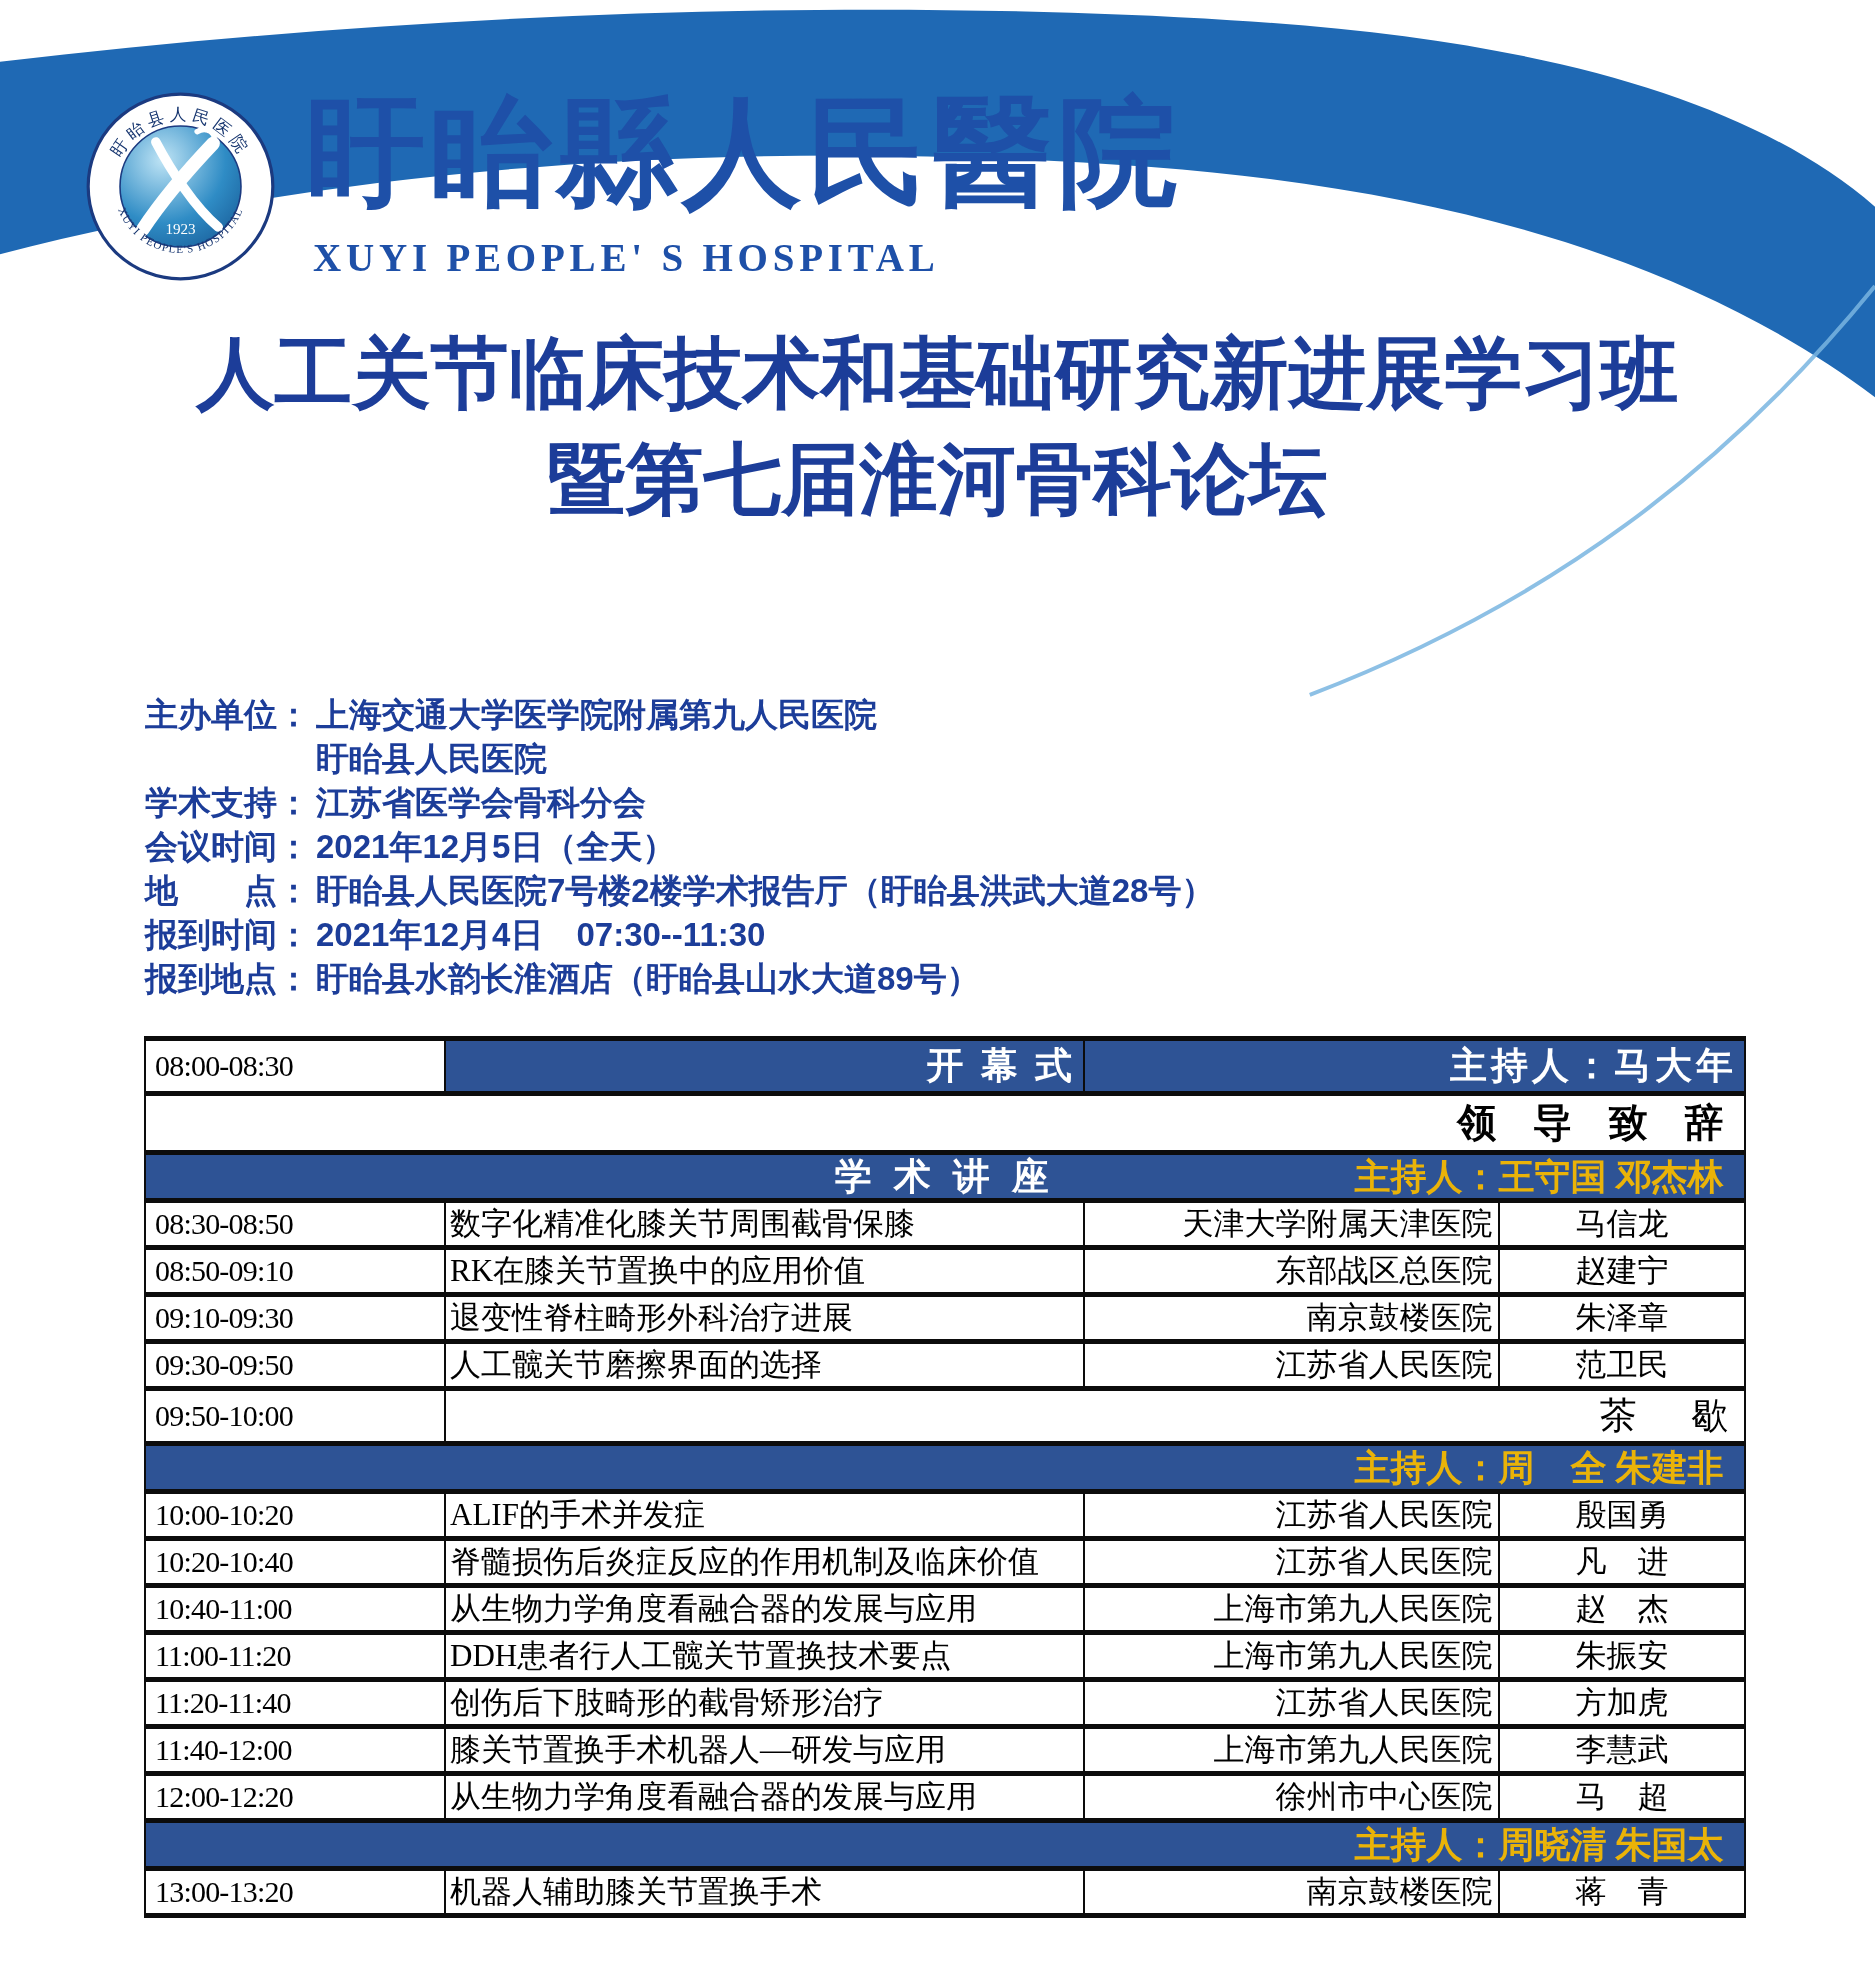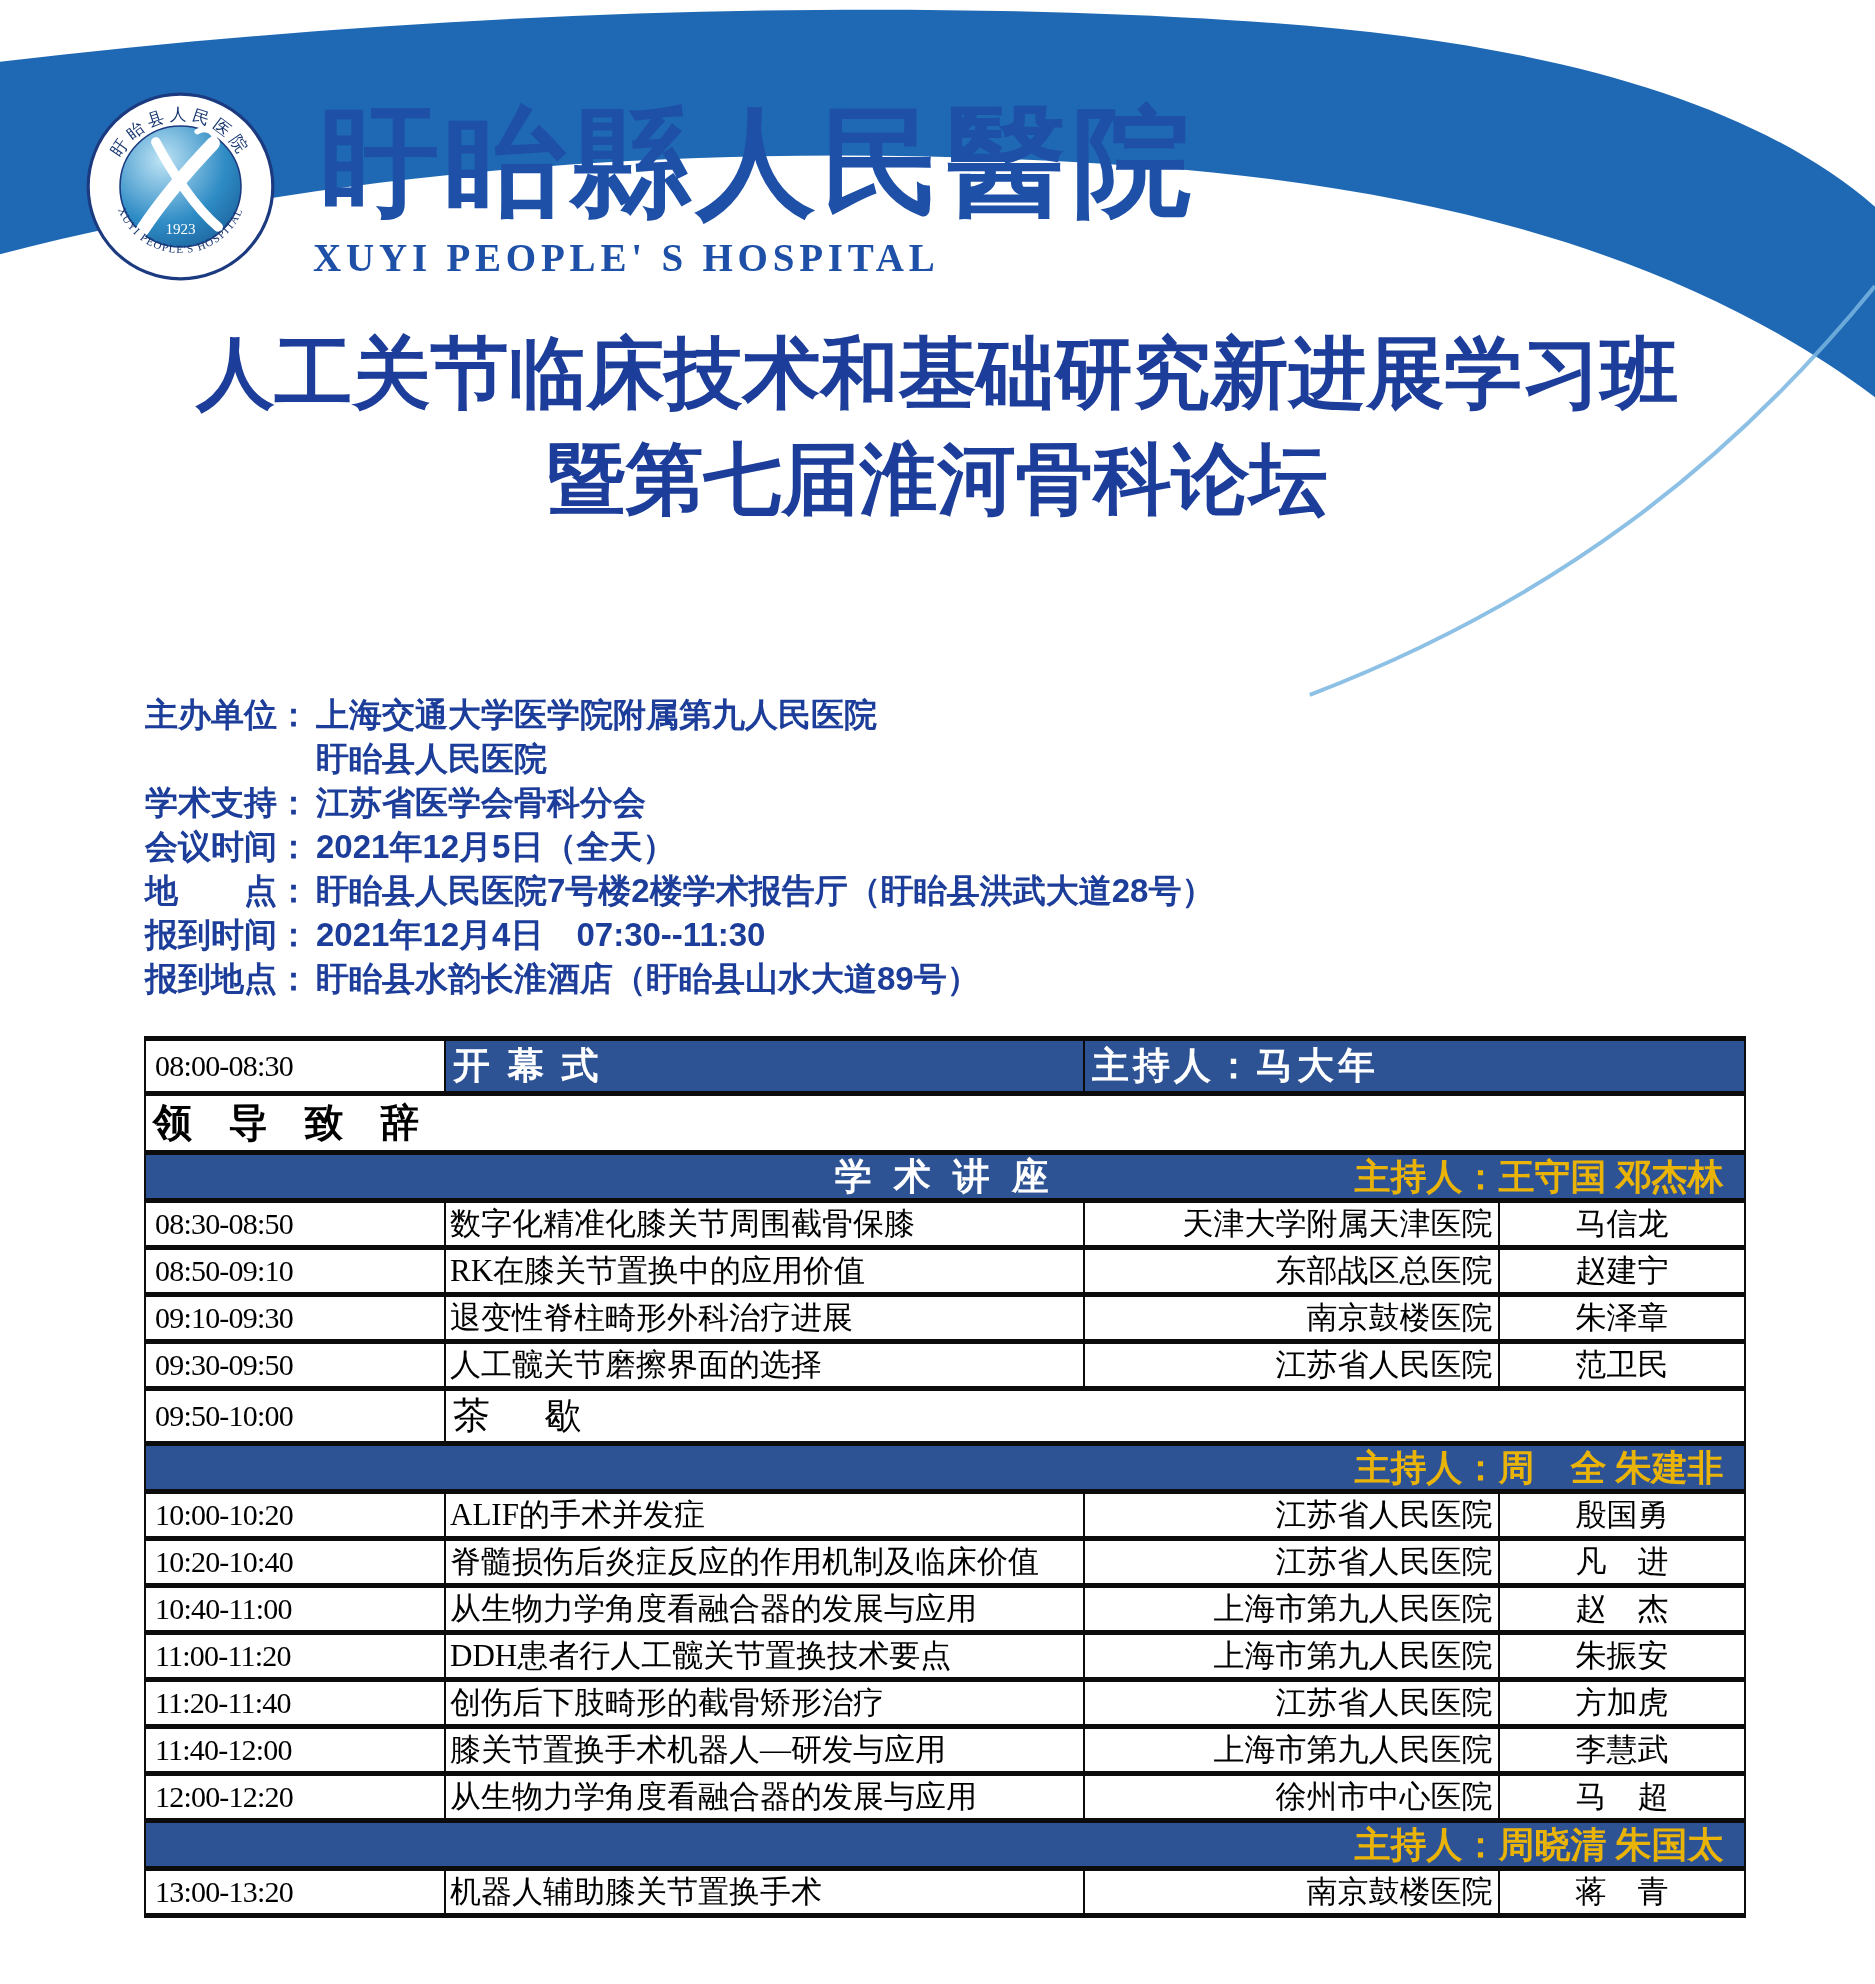--- a/index.html
+++ b/index.html
@@ -13,21 +13,21 @@
     --line_blue:#5f9fd2;
   }
   *{margin:0;padding:0;box-sizing:border-box;}
   body{background:#ffffff;font-family:"Liberation Sans",sans-serif;}
   .page{position:relative;width:1875px;height:2813px;background:#fff;overflow:hidden;}
 
   svg.top-band{position:absolute;left:0;top:0;z-index:0;}
 
   .brand{position:absolute;left:0;top:0;z-index:3;}
   .badge{position:absolute;left:85px;top:91px;}
-  .calligraphy{position:absolute;left:320px;top:97px;font-family:Liberation Sans, sans-serif;font-weight:bold;
+  .calligraphy{position:absolute;left:306px;top:97px;font-family:Liberation Mono, monospace;font-weight:bold;
     font-size:119px;line-height:1.1;letter-spacing:6.4px;color:var(--brand_blue);white-space:nowrap;}
   .english{position:absolute;left:313px;top:235px;font-family:"Liberation Serif",serif;font-weight:bold;
     font-size:39px;letter-spacing:4.8px;color:var(--brand_blue);white-space:nowrap;}
 
   .title-block{position:absolute;left:0;top:320px;width:100%;text-align:center;z-index:3;
     color:var(--title_blue);font-weight:bold;}
   .title-block .t1{font-size:78px;line-height:106px;white-space:nowrap;}
   .title-block .t3{font-size:78px;line-height:106px;letter-spacing:28px;white-space:nowrap;}
 
   .info{position:absolute;left:145px;top:693px;z-index:3;color:var(--text_blue);font-weight:bold;}
@@ -37,21 +37,21 @@
 
   table.schedule{position:absolute;left:144px;top:1036px;width:1600px;z-index:2;
     table-layout:fixed;border-collapse:collapse;font-family:"Liberation Serif",serif;}
   .schedule td{border:2.4px solid var(--table_border);border-top-width:5.2px;border-bottom-width:5.2px;
     padding:0 7.1px;font-size:31px;color:#000;overflow:hidden;white-space:nowrap;}
   .schedule td.time{text-align:left;padding-left:9px;font-size:30px;letter-spacing:-0.8px;}
   .schedule td.ttl{text-align:left;padding-left:4px;}
   .schedule td.hosp{text-align:right;padding-right:5.6px;}
   .schedule td.spk{text-align:center;padding:0;}
   .schedule td.blue{background:var(--header_blue);color:#fff;}
-  .schedule td.center{text-align:left;}
+  .schedule td.center{text-align:right;}
   .schedule td.big{font-size:37px;font-weight:bold;letter-spacing:4px;}
   .schedule td.full{font-size:39px;font-weight:bold;letter-spacing:13.5px;}
   .schedule td.span3{font-size:37px;letter-spacing:8.7px;}
   .schedule td.hdrcell{position:relative;padding:0;}
   .hlab{position:absolute;left:0;right:0;top:50%;transform:translateY(-50%);text-align:center;
     font-size:37px;font-weight:bold;color:#fff;letter-spacing:6.4px;}
   .hchair{position:absolute;right:20.6px;top:50%;transform:translateY(-50%);
     font-size:36px;font-weight:bold;color:#eab308;white-space:nowrap;}
   tr.r-open td{height:46px;}
   tr.r-fullspan td{height:58px;}

